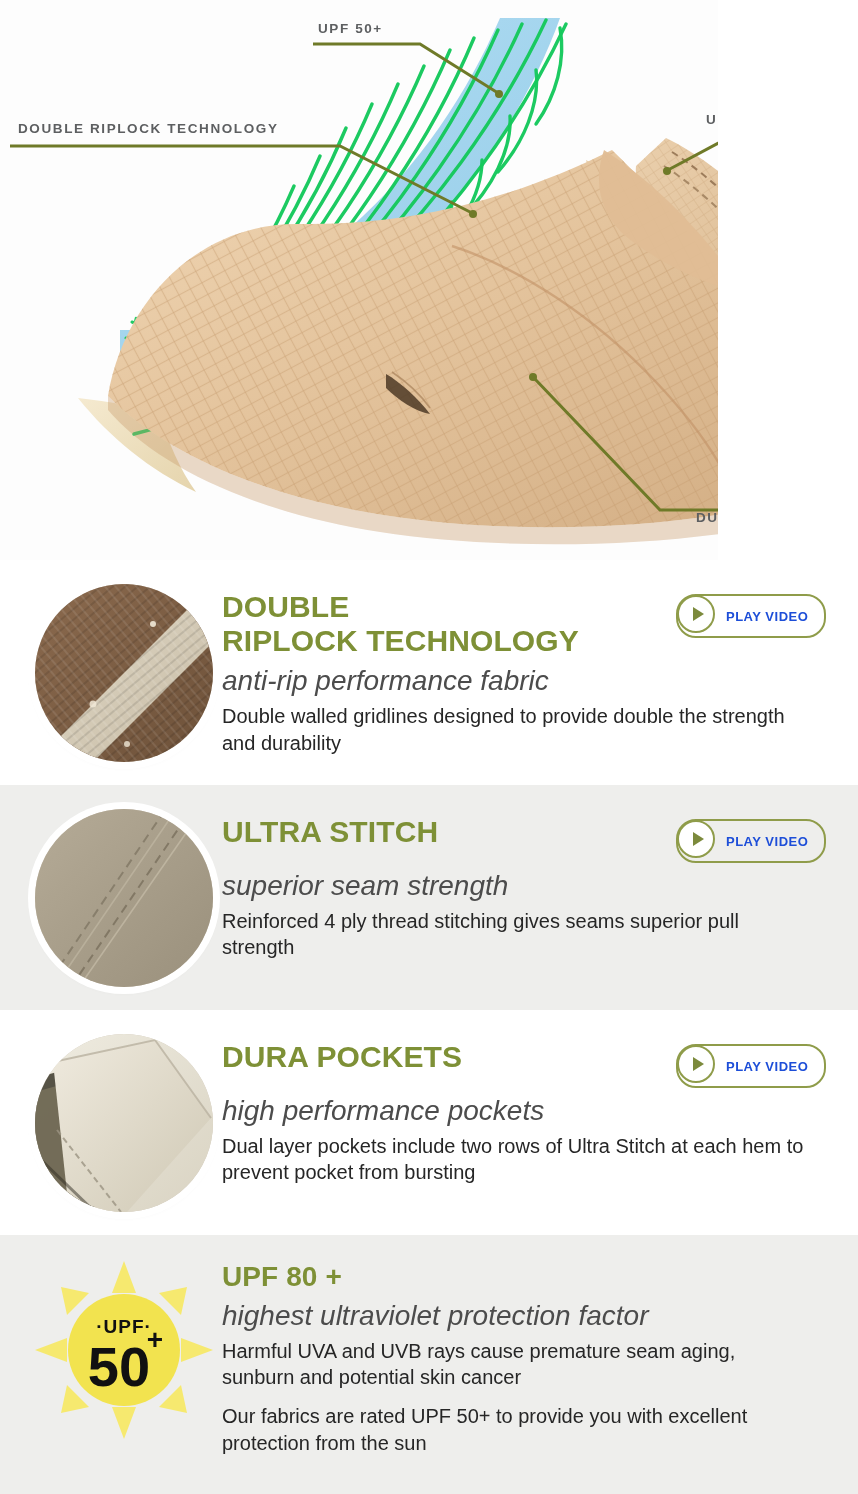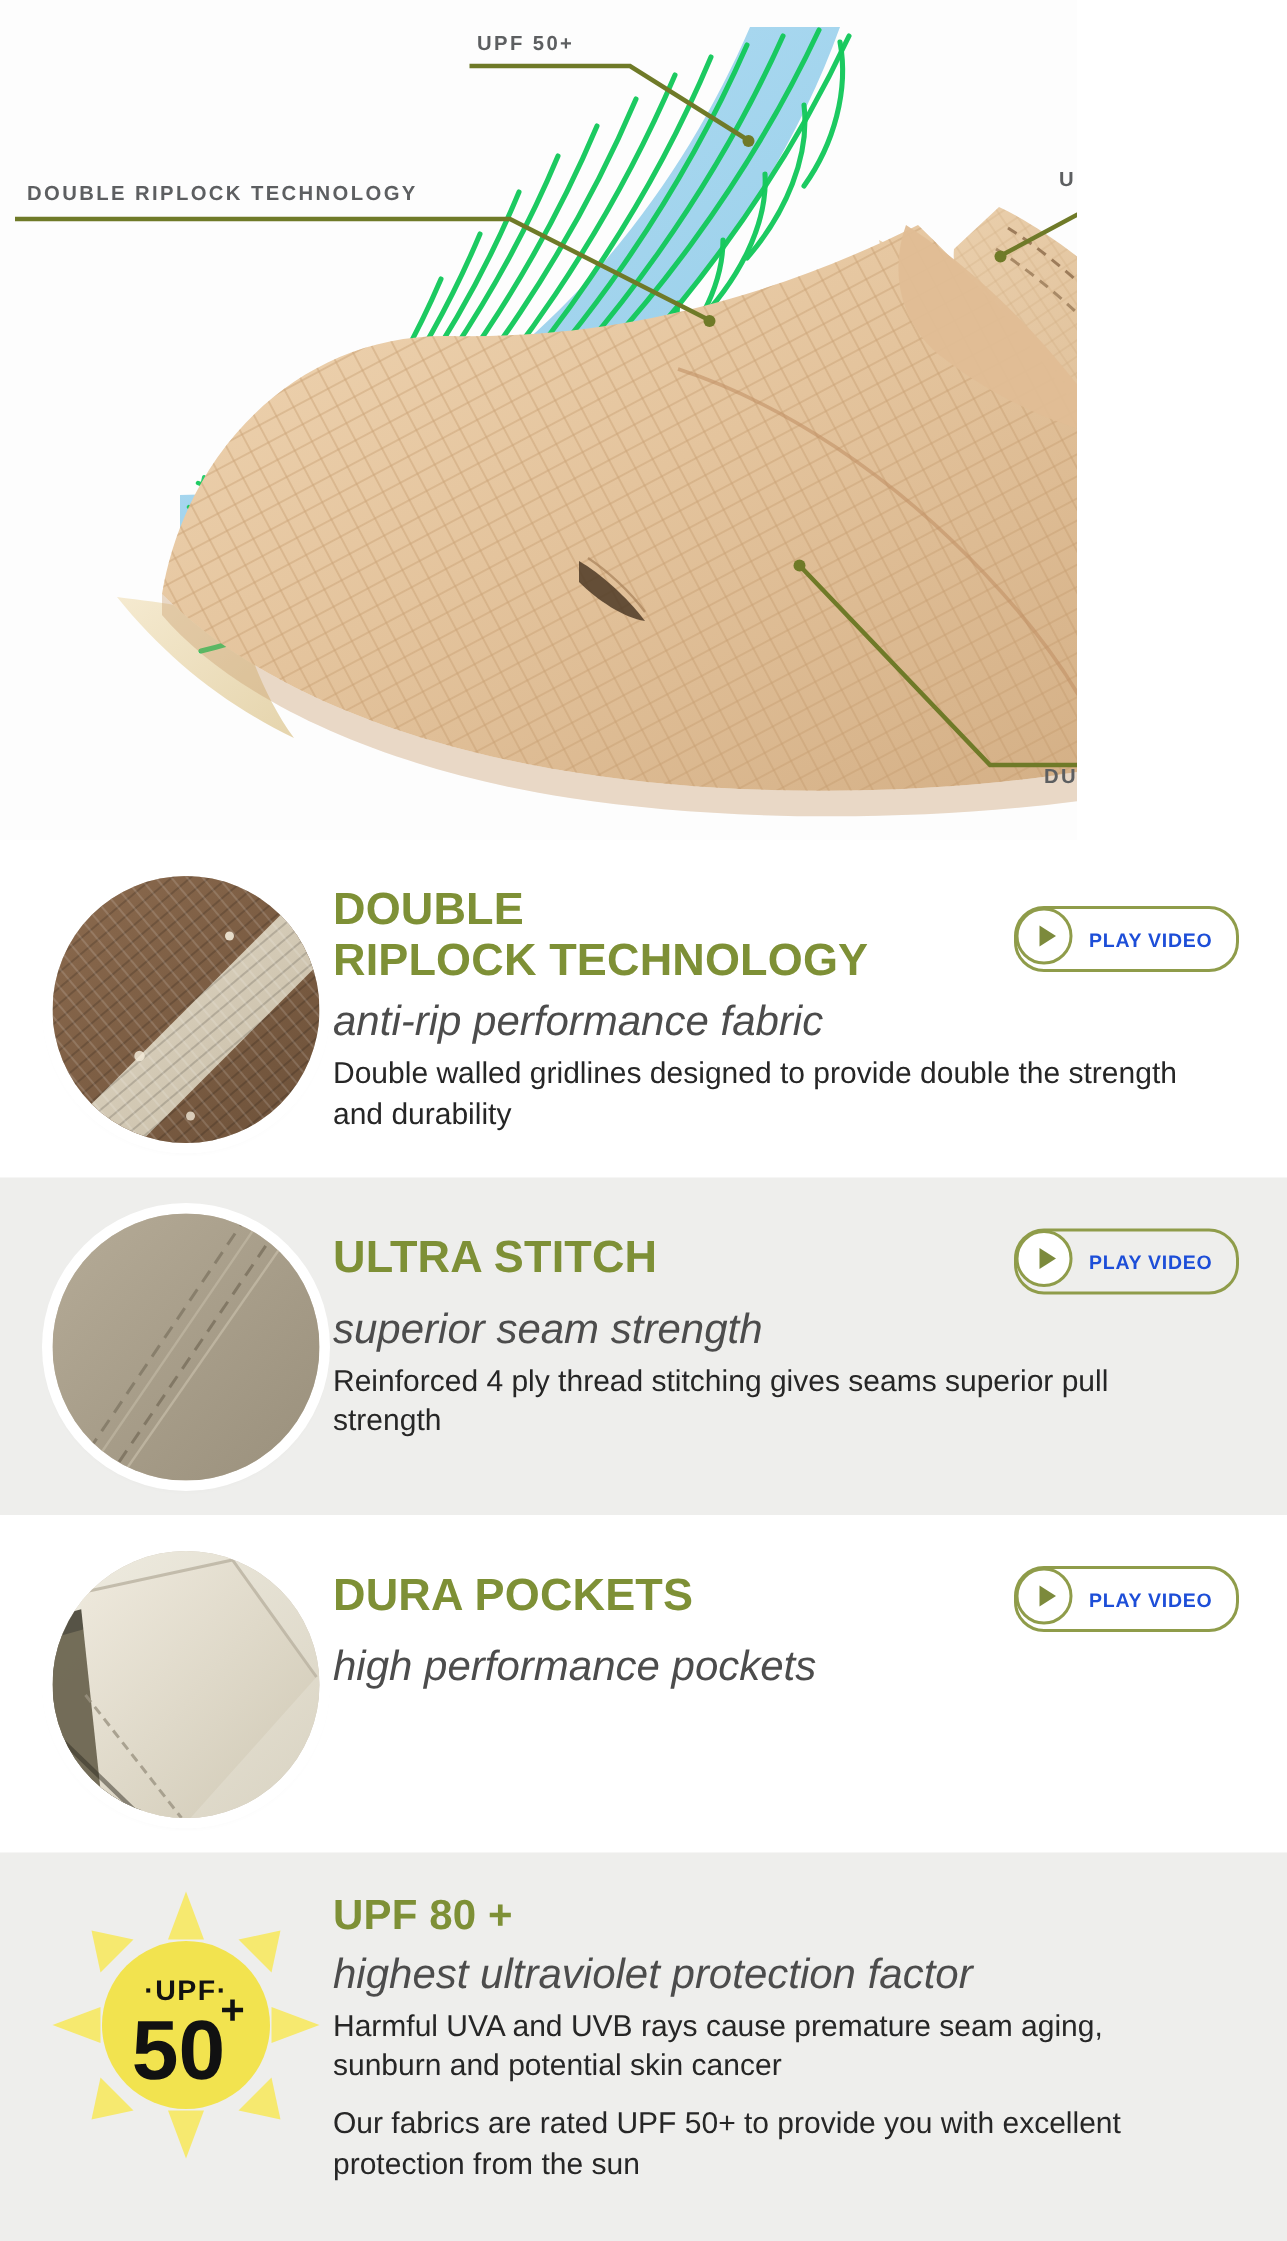--- a/index.html
+++ b/index.html
@@ -84,21 +84,21 @@
 
   .feature-body {
     flex: 1 1 auto;
     padding-top: 12px;
     padding-right: 6px;
     min-width: 0;
   }
 
   .feature-head-row {
     display: flex;
-    align-items: center;
+    align-items: flex-start;
     justify-content: space-between;
     gap: 14px;
   }
 
   .feature-title {
     font-family: "Liberation Sans", sans-serif;
     font-size: 30px;
     font-weight: 700;
     color: #7e9036;
     line-height: 1.14;
@@ -446,20 +446,21 @@
       <div class="feature-head-row">
         <div class="feature-title">DURA POCKETS</div>
         <div class="play-btn">
           <span class="play-circle">
               <span class="play-tri"></span>
             </span>
           <span class="play-label">PLAY VIDEO</span>
         </div>
       </div>
       <div class="feature-subtitle">high performance pockets</div>
+      <div class="feature-desc">Dual layer pockets include two rows of Ultra Stitch at each hem to prevent pocket from bursting</div>
     </div>
   </div>
 
   <div class="feature bg-gray" style="height:259px; padding-top:20px;">
     <div class="thumb-wrap" style="padding-top:2px;">
       <div class="sun">
         <svg width="186" height="186" viewBox="0 0 186 186">
           <g fill="#f6e96f">
             <polygon points="93,4 81,36 105,36"></polygon>
             <polygon points="93,182 81,150 105,150"></polygon>

